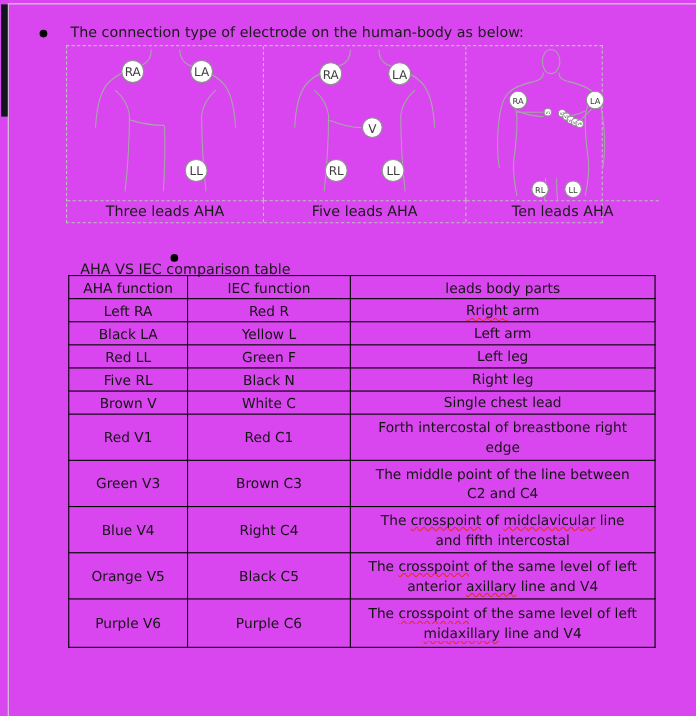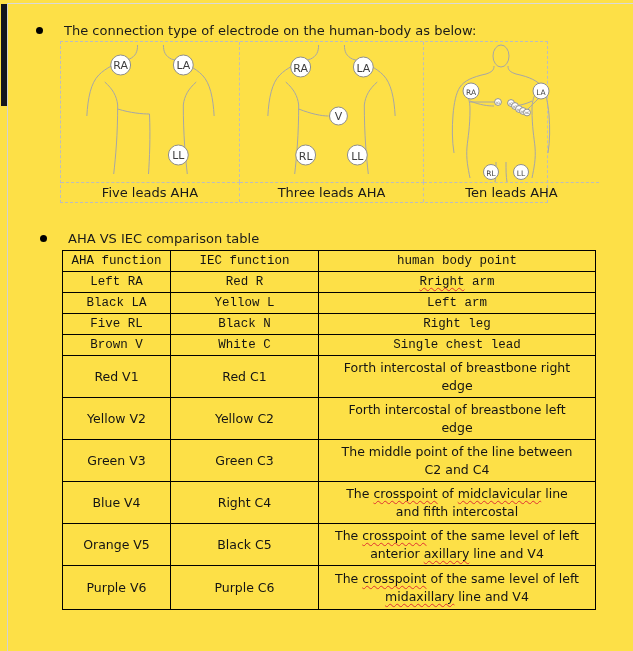--- a/index.html
+++ b/index.html
@@ -1,29 +1,29 @@
 <!DOCTYPE html>
 <html><head>
 <meta charset="utf-8">
 <style>
   html,body { margin:0; padding:0; background:#fff; }
   .screen {
     position:relative; width:633px; height:651px; overflow:hidden;
-    background:#fde047; font-family:"DejaVu Sans", sans-serif; color:#1c1c1c;
+    background:#d946ef; font-family:"DejaVu Sans", sans-serif; color:#1c1c1c;
   }
   .top-line { position:absolute; left:8px; top:3px; right:0; height:1px; background:#d9d9d9; }
   .scroll-track { position:absolute; left:7px; top:3px; bottom:0; width:1px; background:#d2d2d2; }
   .scroll-thumb { position:absolute; left:1px; top:4px; width:6px; height:102px; background:#13151e; }
 
   .bullet { position:absolute; display:flex; align-items:center; height:14px; }
   .bullet .dot { width:7px; height:7px; border-radius:50%; background:#000; flex:0 0 auto; }
   .bullet .btxt { font-size:13px; white-space:nowrap; color:#1a1a1a; }
   .b1 { left:36px; top:23px; }
   .b1 .btxt { margin-left:21px; }
-  .b2 { left:40px; top:231px; }
+  .b2 { left:52px; top:231px;flex-direction:column; }
   .b2 .btxt { margin-left:21px; }
 
   .figs {
     position:absolute; left:60px; top:41px; width:488px; height:162px;
     box-sizing:border-box; border:1px dashed #bdbdbd;
     display:grid; grid-template-columns:179px 184px 175px; grid-template-rows:140px 20px;
   }
   .fcell { box-sizing:border-box; overflow:hidden; }
   .fcell.sepr { border-right:1px dashed #bdbdbd; }
   .fcap {
@@ -41,21 +41,21 @@
   .lab8  { font-size:7.5px; }
   .lab3  { font-size:3.2px; fill:#7a7a7a; }
 
   table.cmp { position:absolute; left:62px; top:250px; width:533px;
     border-collapse:collapse; table-layout:fixed; }
   table.cmp th, table.cmp td {
     border:1px solid #000; padding:0 2px; text-align:center; vertical-align:middle;
     font-size:12.5px; font-weight:normal; color:#141414;
   }
   td.spellable { white-space:pre-line; font-size:12px; line-height:18px; }
-  tr.h1 { height:21px;font-family:Liberation Mono, monospace; }
+  tr.h1 { height:21px; }
   tr.h2 { height:42px; }
   tr.h3 { height:44px;margin-top:16px; }
   .sp { text-decoration: underline wavy #e03131 1px; text-decoration-skip-ink:none; text-underline-offset:2px; }
 </style>
 </head>
 <body>
 
 <div class="screen">
   <div class="top-line"></div>
   <div class="scroll-track"></div>
@@ -177,77 +177,76 @@
           <circle class="elec" cx="67" cy="130" r="7.5"></circle>
           <text class="lab8" x="67" y="131">RL</text>
         </g>
         <g>
           <circle class="elec" cx="97" cy="130" r="7.5"></circle>
           <text class="lab8" x="97" y="131">LL</text>
         </g>
       </svg>
     </div>
 
+    <div class="fcap sepr">Three leads AHA</div>
     <div class="fcap sepr">Five leads AHA</div>
-    <div class="fcap sepr">Three leads AHA</div>
     <div class="fcap">Ten leads AHA</div>
   </div>
 
   <div class="bullet b2">
     <span class="dot"></span>
     <span class="btxt">AHA VS IEC comparison table</span>
   </div>
 
   <table class="cmp">
     <colgroup>
         <col style="width:108px">
         <col style="width:148px">
         <col style="width:277px">
       </colgroup>
     <tbody>
         <tr class="h1">
       <th>AHA function</th>
       <th>IEC function</th>
-      <th>human body point</th>
+      <th>leads body parts</th>
     </tr>
     <tr class="h1">
       <td>Left RA</td>
       <td>Red R</td>
       <td class="spellable"><span class="sp">Rright</span> arm</td>
     </tr>
     <tr class="h1">
       <td>Black LA</td>
       <td>Yellow L</td>
       <td class="spellable">Left arm</td>
+    </tr>
+    <tr class="h1">
+      <td>Red LL</td>
+      <td>Green F</td>
+      <td class="spellable">Left leg</td>
     </tr>
     <tr class="h1">
       <td>Five RL</td>
       <td>Black N</td>
       <td class="spellable">Right leg</td>
     </tr>
     <tr class="h1">
       <td>Brown V</td>
       <td>White C</td>
       <td class="spellable">Single chest lead</td>
     </tr>
     <tr class="h2">
       <td>Red V1</td>
       <td>Red C1</td>
       <td class="spellable">Forth intercostal of breastbone right
 edge</td>
     </tr>
     <tr class="h2">
-      <td>Yellow V2</td>
-      <td>Yellow C2</td>
-      <td class="spellable">Forth intercostal of breastbone left
-edge</td>
-    </tr>
-    <tr class="h2">
       <td>Green V3</td>
-      <td>Green C3</td>
+      <td>Brown C3</td>
       <td class="spellable">The middle point of the line between
 C2 and C4</td>
     </tr>
     <tr class="h2">
       <td>Blue V4</td>
       <td>Right C4</td>
       <td class="spellable">The <span class="sp">crosspoint</span> of <span class="sp">midclavicular</span> line
 and fifth intercostal</td>
     </tr>
     <tr class="h2">

